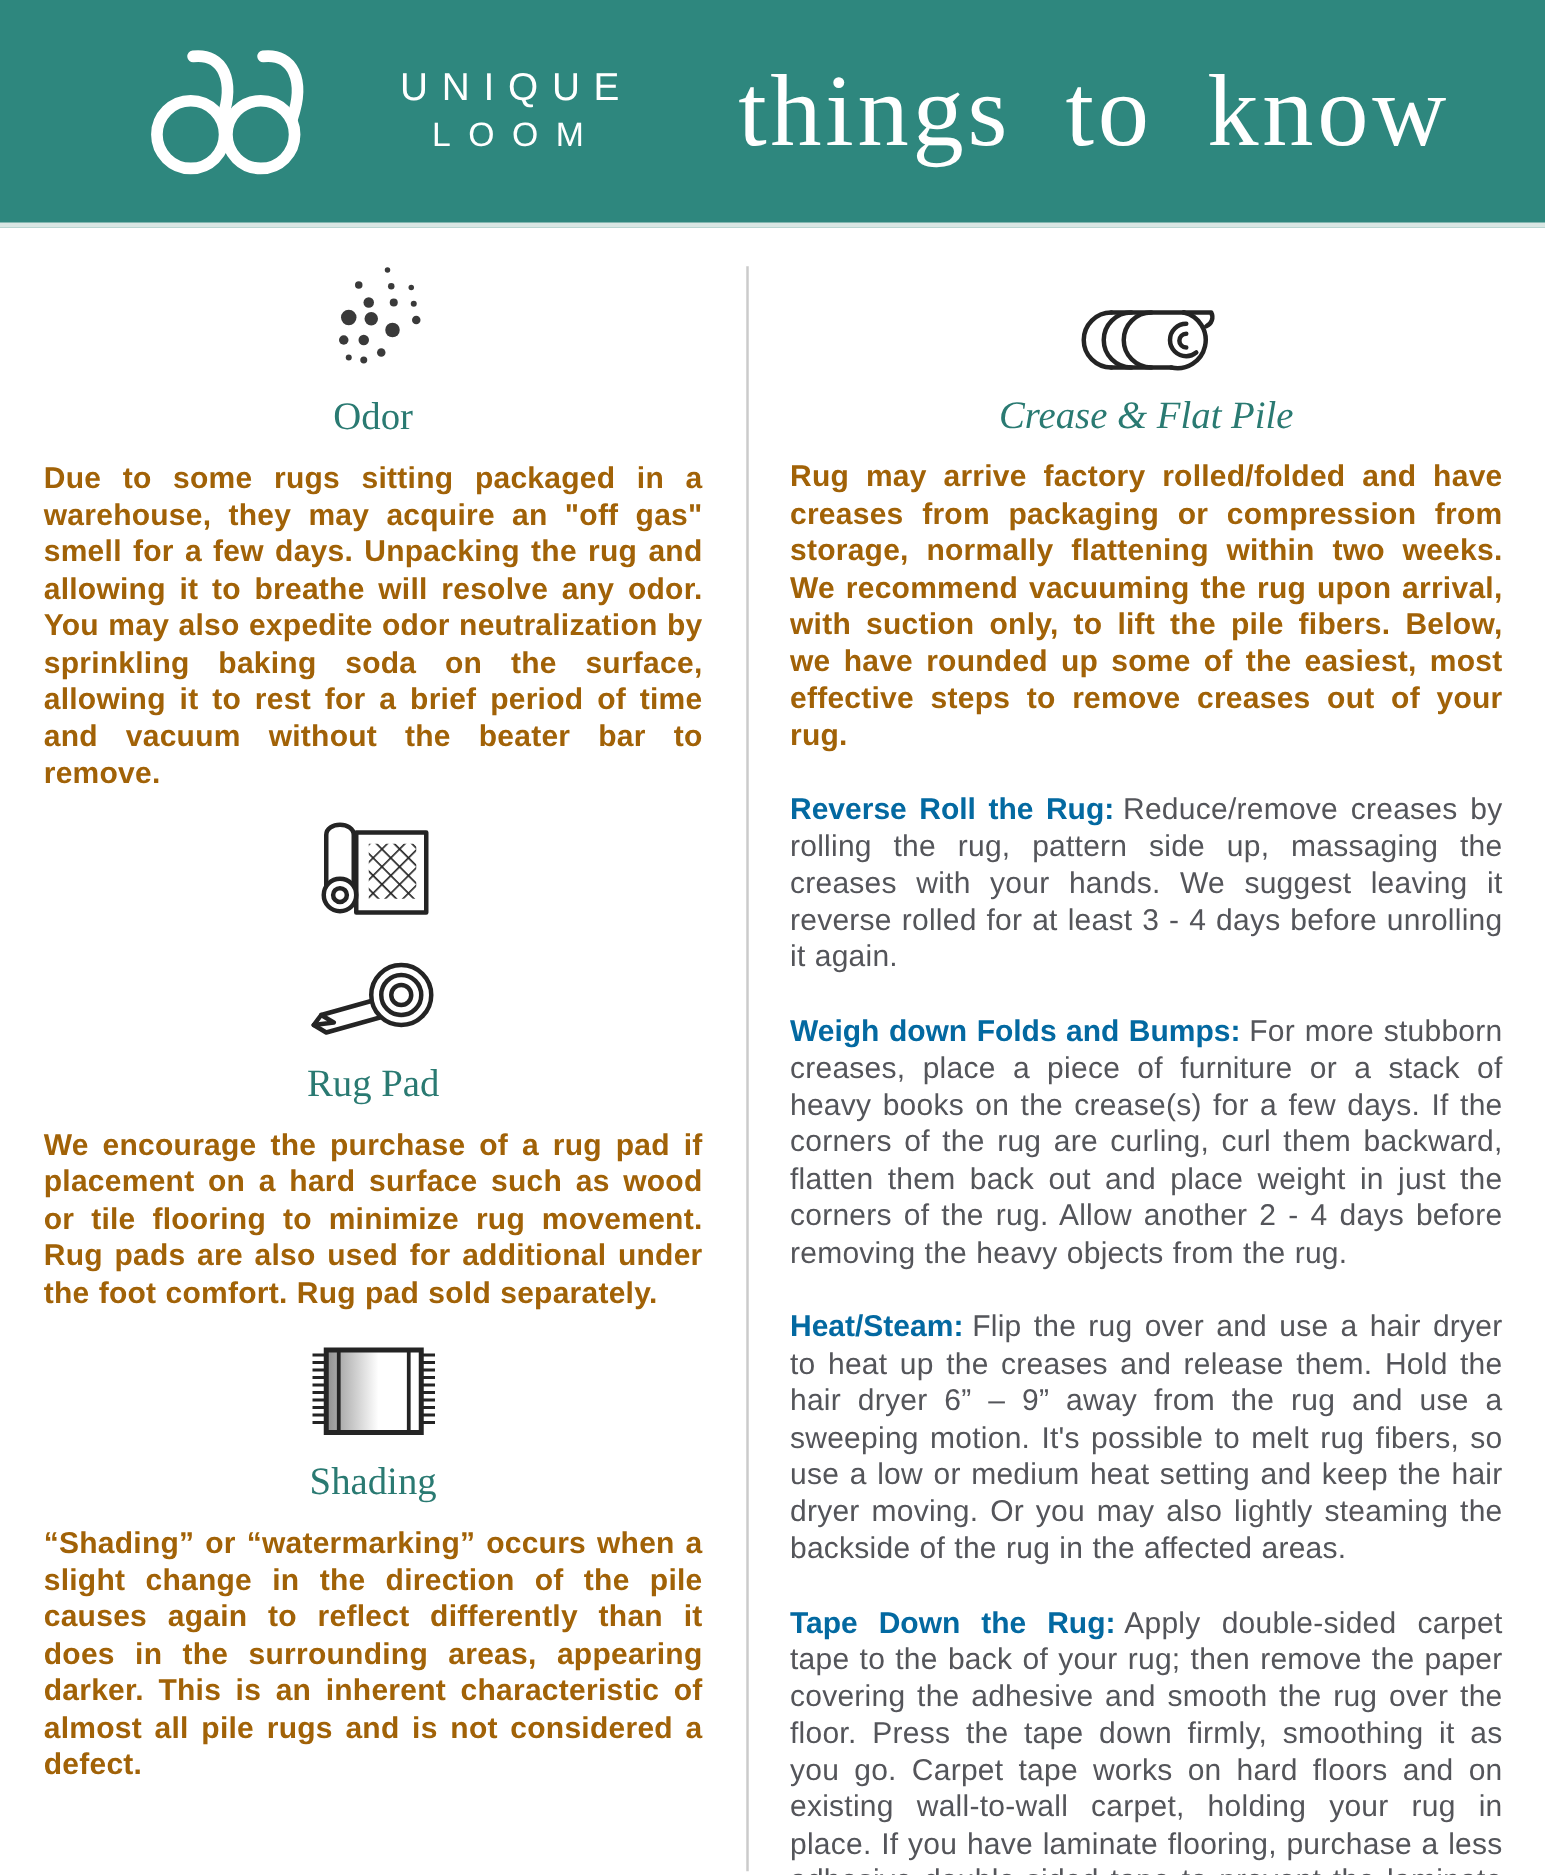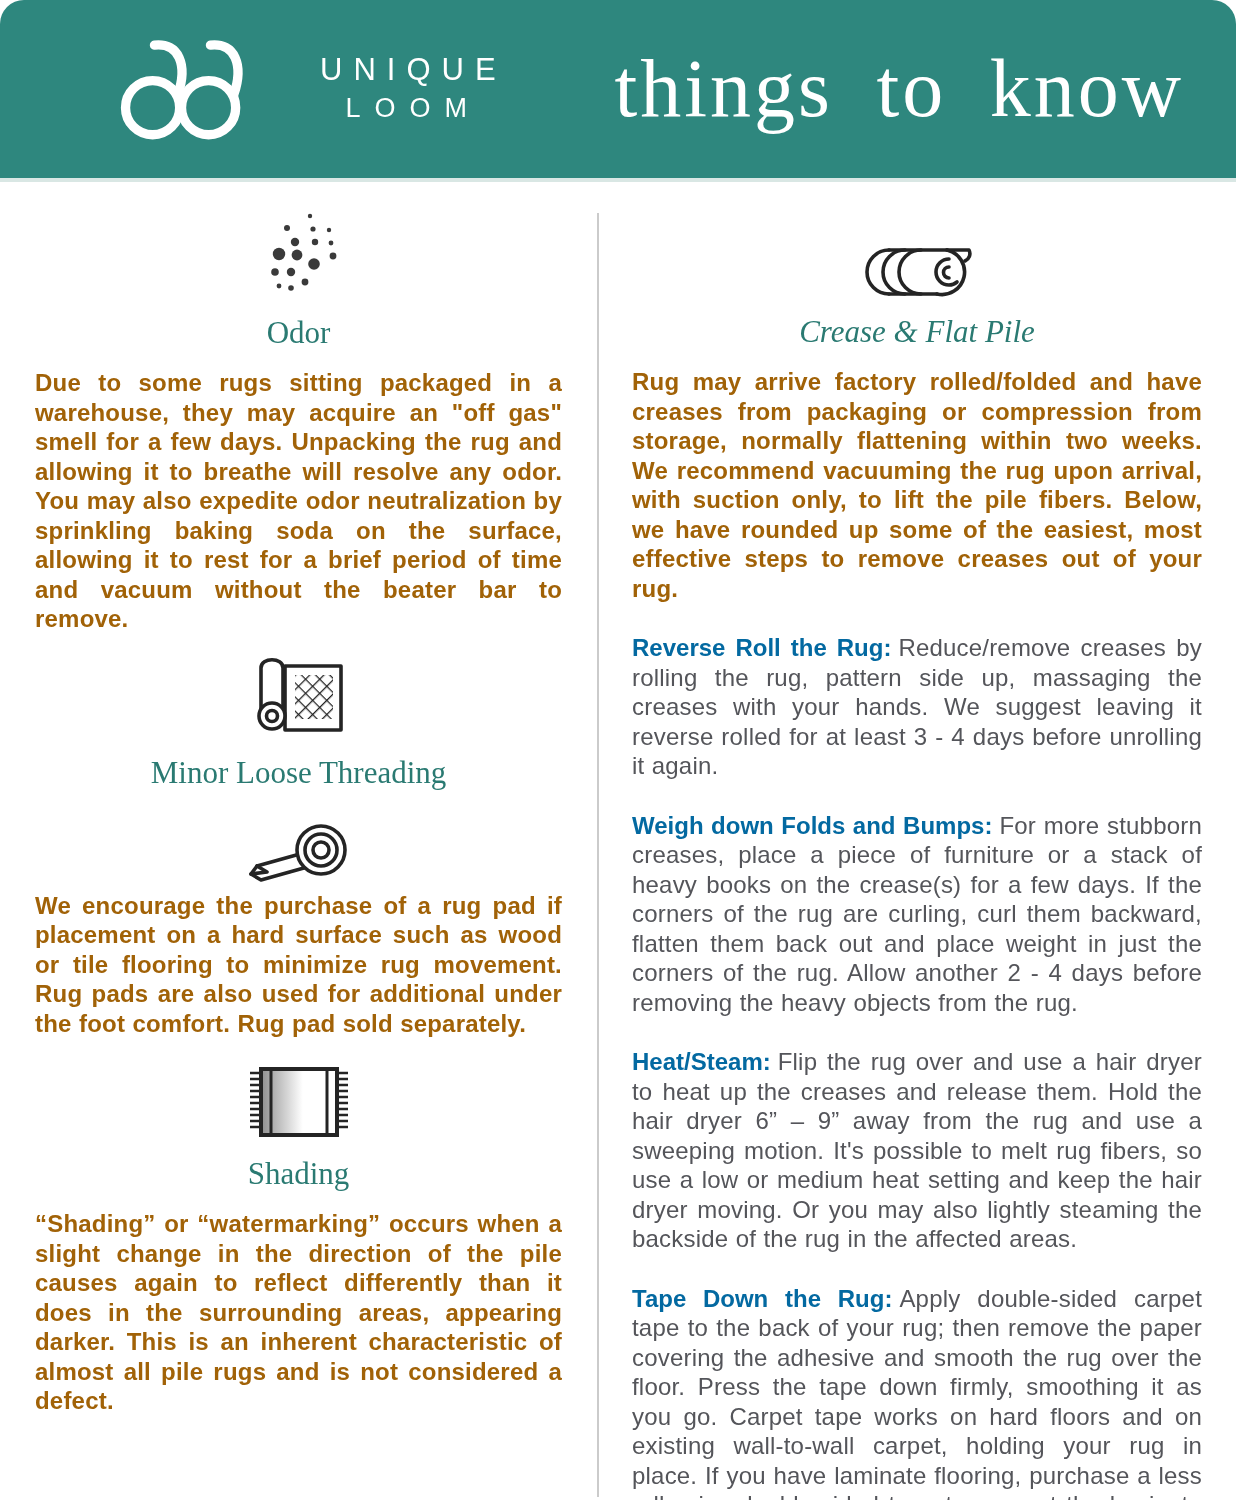--- a/index.html
+++ b/index.html
@@ -1,27 +1,27 @@
 <!DOCTYPE html>
 <html><head>
 <meta charset="utf-8">
 <style>
   html,body{margin:0;padding:0;background:#fff;}
   .page{position:relative;width:1236px;height:1500px;background:#fff;overflow:hidden;
-        font-family:"Liberation Sans",sans-serif;border-radius:24px;}
+        font-family:"Liberation Sans",sans-serif;}
 
   
   .header{position:absolute;left:0;top:0;width:1236px;height:178px;background:#2E877E;
           border-bottom:4px solid #d9e7e4;display:flex;align-items:center;}
   .logo-wrap{display:flex;align-items:center;margin-left:108px;}
   .logo-svg{width:190px;height:112px;display:block;}
   .brand{margin-left:22px;color:#fff;font-weight:300;}
   .brand-line1{display:block;font-size:31px;letter-spacing:11px;line-height:38px;}
   .brand-line2{display:block;font-size:27px;letter-spacing:14px;line-height:38px;text-align:center;}
-  .banner-title{margin:0 52px 0 auto;color:#fff;font-family:"Liberation Serif",serif;
+  .banner-title{margin:0 76px 0 auto;color:#fff;font-family:"Liberation Serif",serif;
           font-weight:400;font-size:82px;letter-spacing:3px;word-spacing:20px;line-height:1;}
 
   
   .divider{position:absolute;left:597px;top:213px;height:1284px;width:2px;background:#cbcbcb;}
   .col{position:absolute;top:195px;}
   .col-left{left:35px;width:527px;}
   .col-right{left:632px;width:570px;}
 
   .sec-icon{display:block;margin:0 auto;}
   .ic-odor{margin-top:17px;}
@@ -103,29 +103,29 @@
         <pattern id="xh" width="10" height="10" patternUnits="userSpaceOnUse" patternTransform="rotate(45)">
           <path d="M0 0 H10 M0 0 V10" stroke="#242424" stroke-width="2.6"></path>
         </pattern>
       </defs>
       <rect x="36" y="16" width="56" height="64" class="ink-fill"></rect>
       <rect x="46" y="25" width="38" height="44" fill="url(#xh)"></rect>
       <path class="ink-fill" d="M12 18 C12 7 34 7 34 18 L34 66 C34 77 12 77 12 66 Z"></path>
       <circle cx="23" cy="66" r="13" class="ink-fill"></circle>
       <circle cx="23" cy="66" r="5.5" class="ink"></circle>
     </svg>
-    <h2 class="section-title t-thread">Minor Loose Threading</h2>
 
     <svg class="sec-icon ic-pad" width="104" height="64" viewBox="0 0 104 64">
       <path class="ink-fill" d="M60 30 L10 44 L4 52 L14 58 L64 44 Z"></path>
       <path class="ink" d="M10 44 L20 50 L4 52"></path>
       <circle cx="74" cy="28" r="24" class="ink-fill"></circle>
       <circle cx="74" cy="28" r="16" class="ink"></circle>
       <circle cx="74" cy="28" r="8" class="ink"></circle>
     </svg>
+    <h2 class="section-title t-pad">Rug Pad</h2>
     <p class="body">We encourage the purchase of a rug pad if placement on a hard surface such as wood or tile flooring to minimize rug movement. Rug pads are also used for additional under the foot comfort. Rug pad sold separately.</p>
 
     <svg class="sec-icon ic-shade" width="106" height="74" viewBox="0 0 106 74">
       <defs>
         <linearGradient id="shade" x1="0" y1="0" x2="1" y2="0">
           <stop offset="0" stop-color="#8f8f8f"></stop>
           <stop offset="0.55" stop-color="#ffffff"></stop>
         </linearGradient>
       </defs>
       <path d="M4 8h10M4 14h10M4 20h10M4 26h10M4 32h10M4 38h10M4 44h10M4 50h10M4 56h10M4 62h10" stroke="#242424" stroke-width="2.4"></path>

